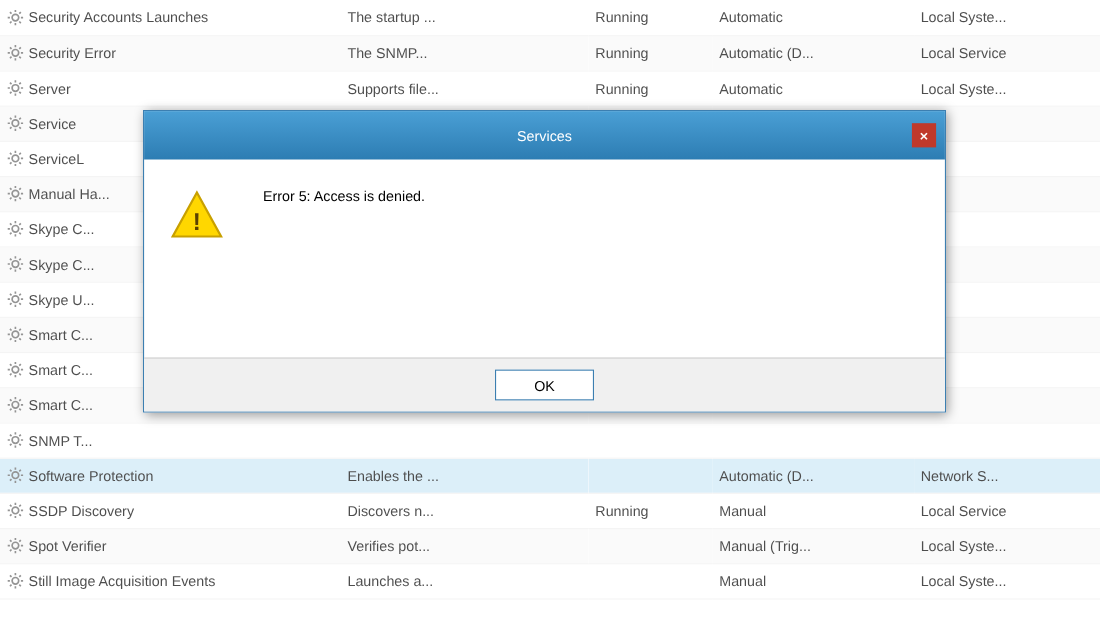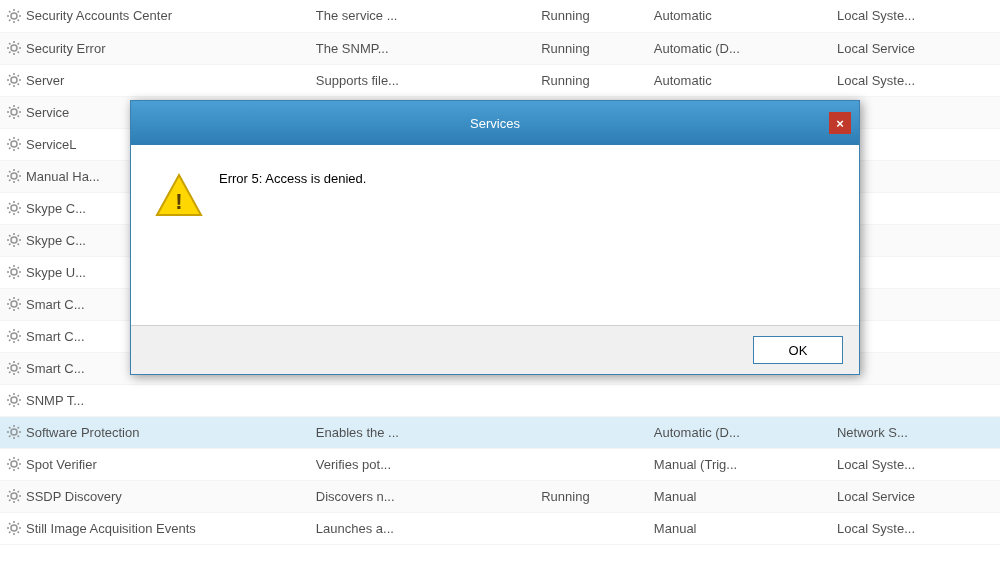--- a/index.html
+++ b/index.html
@@ -134,27 +134,28 @@
       color: #000;
       font-size: 13px;
     }
 
     .dialog-text .main-message {
       margin-bottom: 14px;
     }
 
     .dialog-text .error-message {
       font-size: 13px;
+      margin-left: 20px;
     }
 
     .dialog-footer {
       background: #f0f0f0;
       padding: 10px 16px;
       display: flex;
-      justify-content: flex-end;
+      justify-content: center;
       border-top: 1px solid #d0d0d0;
     }
 
     .ok-button {
       width: 90px;
       height: 28px;
       background: #fff;
       border: 1px solid #3c7fb1;
       color: #000;
       font-size: 13px;
@@ -180,24 +181,24 @@
 <div class="services-list">
   <table class="services-table">
     <tbody id="services-tbody">
     <tr>
           <td class="col-name">
             <div class="service-name-cell">
       <svg class="gear-icon" viewBox="0 0 16 16" xmlns="http://www.w3.org/2000/svg">
         <circle cx="8" cy="8" r="3" fill="none" stroke="#666" stroke-width="1.5"></circle>
         <path d="M8 1v2M8 13v2M1 8h2M13 8h2M3.05 3.05l1.41 1.41M11.54 11.54l1.41 1.41M3.05 12.95l1.41-1.41M11.54 4.46l1.41-1.41" stroke="#666" stroke-width="1.5"></path>
       </svg>
-      <span>Security Accounts Center</span>
-    </div>
-          </td>
-          <td class="col-desc">The service ...</td>
+      <span>Security Accounts Launches</span>
+    </div>
+          </td>
+          <td class="col-desc">The startup ...</td>
           <td class="col-status">Running</td>
           <td class="col-startup">Automatic</td>
           <td class="col-logon">Local Syste...</td>
         </tr>
         <tr>
           <td class="col-name">
             <div class="service-name-cell">
       <svg class="gear-icon" viewBox="0 0 16 16" xmlns="http://www.w3.org/2000/svg">
         <circle cx="8" cy="8" r="3" fill="none" stroke="#666" stroke-width="1.5"></circle>
         <path d="M8 1v2M8 13v2M1 8h2M13 8h2M3.05 3.05l1.41 1.41M11.54 11.54l1.41 1.41M3.05 12.95l1.41-1.41M11.54 4.46l1.41-1.41" stroke="#666" stroke-width="1.5"></path>
@@ -390,42 +391,42 @@
           <td class="col-startup">Automatic (D...</td>
           <td class="col-logon">Network S...</td>
         </tr>
         <tr>
           <td class="col-name">
             <div class="service-name-cell">
       <svg class="gear-icon" viewBox="0 0 16 16" xmlns="http://www.w3.org/2000/svg">
         <circle cx="8" cy="8" r="3" fill="none" stroke="#666" stroke-width="1.5"></circle>
         <path d="M8 1v2M8 13v2M1 8h2M13 8h2M3.05 3.05l1.41 1.41M11.54 11.54l1.41 1.41M3.05 12.95l1.41-1.41M11.54 4.46l1.41-1.41" stroke="#666" stroke-width="1.5"></path>
       </svg>
-      <span>Spot Verifier</span>
-    </div>
-          </td>
-          <td class="col-desc">Verifies pot...</td>
-          <td class="col-status"></td>
-          <td class="col-startup">Manual (Trig...</td>
-          <td class="col-logon">Local Syste...</td>
-        </tr>
-        <tr>
-          <td class="col-name">
-            <div class="service-name-cell">
-      <svg class="gear-icon" viewBox="0 0 16 16" xmlns="http://www.w3.org/2000/svg">
-        <circle cx="8" cy="8" r="3" fill="none" stroke="#666" stroke-width="1.5"></circle>
-        <path d="M8 1v2M8 13v2M1 8h2M13 8h2M3.05 3.05l1.41 1.41M11.54 11.54l1.41 1.41M3.05 12.95l1.41-1.41M11.54 4.46l1.41-1.41" stroke="#666" stroke-width="1.5"></path>
-      </svg>
       <span>SSDP Discovery</span>
     </div>
           </td>
           <td class="col-desc">Discovers n...</td>
           <td class="col-status">Running</td>
           <td class="col-startup">Manual</td>
           <td class="col-logon">Local Service</td>
+        </tr>
+        <tr>
+          <td class="col-name">
+            <div class="service-name-cell">
+      <svg class="gear-icon" viewBox="0 0 16 16" xmlns="http://www.w3.org/2000/svg">
+        <circle cx="8" cy="8" r="3" fill="none" stroke="#666" stroke-width="1.5"></circle>
+        <path d="M8 1v2M8 13v2M1 8h2M13 8h2M3.05 3.05l1.41 1.41M11.54 11.54l1.41 1.41M3.05 12.95l1.41-1.41M11.54 4.46l1.41-1.41" stroke="#666" stroke-width="1.5"></path>
+      </svg>
+      <span>Spot Verifier</span>
+    </div>
+          </td>
+          <td class="col-desc">Verifies pot...</td>
+          <td class="col-status"></td>
+          <td class="col-startup">Manual (Trig...</td>
+          <td class="col-logon">Local Syste...</td>
         </tr>
         <tr>
           <td class="col-name">
             <div class="service-name-cell">
       <svg class="gear-icon" viewBox="0 0 16 16" xmlns="http://www.w3.org/2000/svg">
         <circle cx="8" cy="8" r="3" fill="none" stroke="#666" stroke-width="1.5"></circle>
         <path d="M8 1v2M8 13v2M1 8h2M13 8h2M3.05 3.05l1.41 1.41M11.54 11.54l1.41 1.41M3.05 12.95l1.41-1.41M11.54 4.46l1.41-1.41" stroke="#666" stroke-width="1.5"></path>
       </svg>
       <span>Still Image Acquisition Events</span>
     </div>

